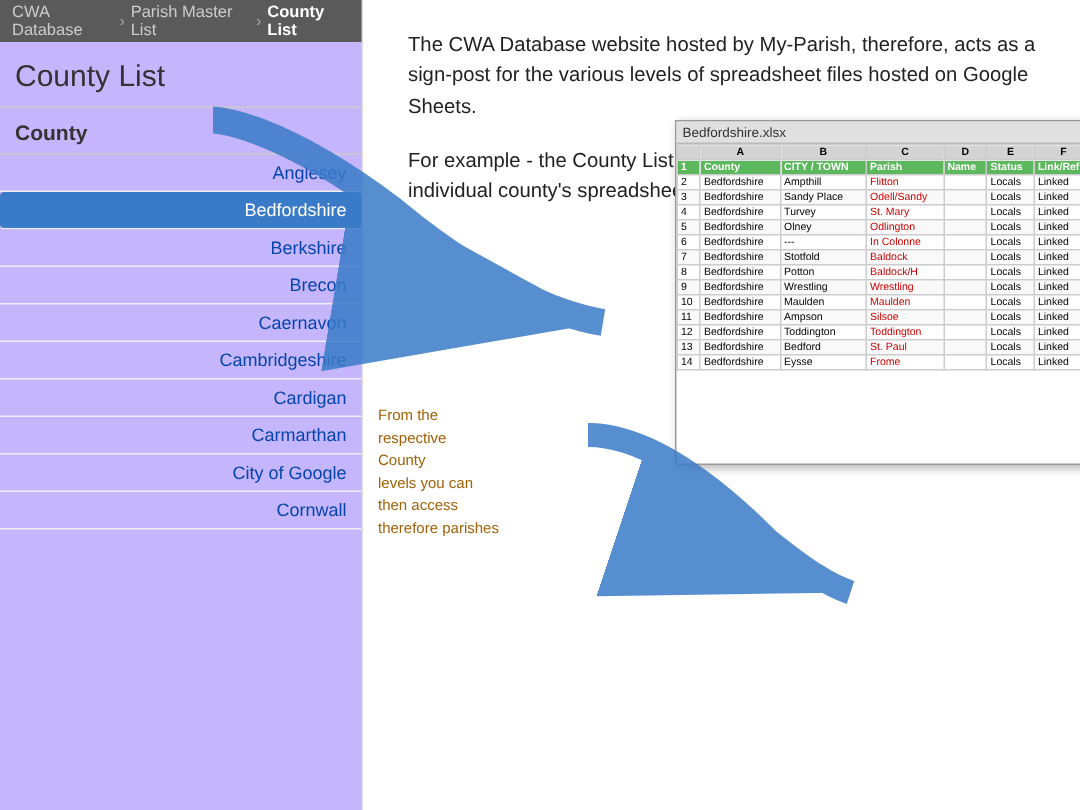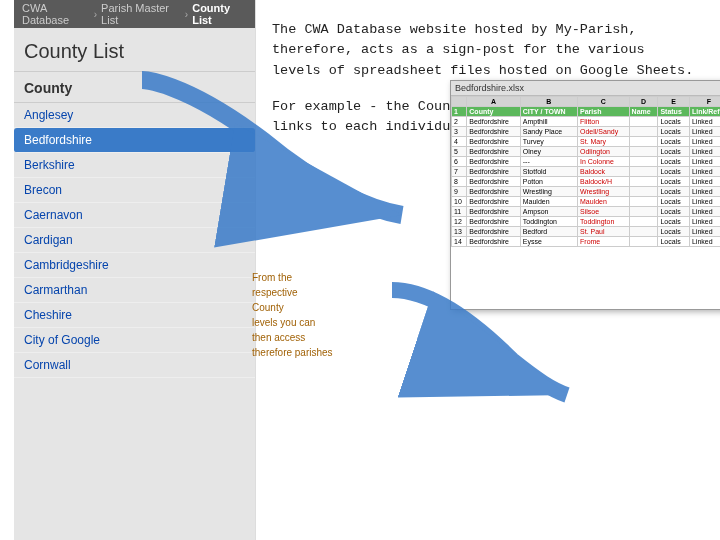--- a/index.html
+++ b/index.html
@@ -8,25 +8,25 @@
       height: 540px;
       font-family: Arial, sans-serif;
       background: #fff;
       overflow: hidden;
       position: relative;
     }
 
     
     .left-panel {
       position: absolute;
-      left: 14px;
+      left: 0;
       top: 0;
       width: 242px;
       height: 540px;
-      background: #e5e5e5;
+      background: #c4b5fd;
       border-right: 1px solid #ddd;
     }
 
     
     .breadcrumb {
       background: #5a5a5a;
       color: #fff;
       font-size: 11px;
       padding: 5px 8px;
       display: flex;
@@ -69,20 +69,21 @@
     
     .county-list {
       list-style: none;
     }
     .county-list li {
       padding: 5px 10px;
       font-size: 12px;
       color: #0645ad;
       border-bottom: 1px solid #eee;
       cursor: pointer;
+      text-align: right;
     }
     .county-list li.selected {
       background: #3a7bc8;
       color: #fff;
       border-radius: 3px;
     }
 
     
     .main-content {
       position: absolute;
@@ -93,21 +94,20 @@
       padding: 20px 20px 10px 30px;
     }
 
     .description-block {
       margin-bottom: 16px;
     }
     .description-block p {
       font-size: 13.5px;
       color: #222;
       line-height: 1.5;
-      font-family: Liberation Mono, monospace;
     }
 
     
     .arrow-container {
       position: absolute;
       left: -160px;
       top: 60px;
       width: 340px;
       height: 200px;
       pointer-events: none;
@@ -204,24 +204,23 @@
   <div class="county-list-title">County List</div>
 
   <div class="county-header">County</div>
 
   <ul class="county-list">
     <li>Anglesey</li>
     <li class="selected">Bedfordshire</li>
     <li>Berkshire</li>
     <li>Brecon</li>
     <li>Caernavon</li>
+    <li>Cambridgeshire</li>
     <li>Cardigan</li>
-    <li>Cambridgeshire</li>
     <li>Carmarthan</li>
-    <li>Cheshire</li>
     <li>City of Google</li>
     <li>Cornwall</li>
   </ul>
 </div>
 
 <div class="main-content">
   <div class="description-block">
     <p>The CWA Database website hosted by My-Parish, therefore, acts as a sign-post for the various levels of spreadsheet files hosted on Google Sheets.</p>
   </div>
   <div class="description-block">

